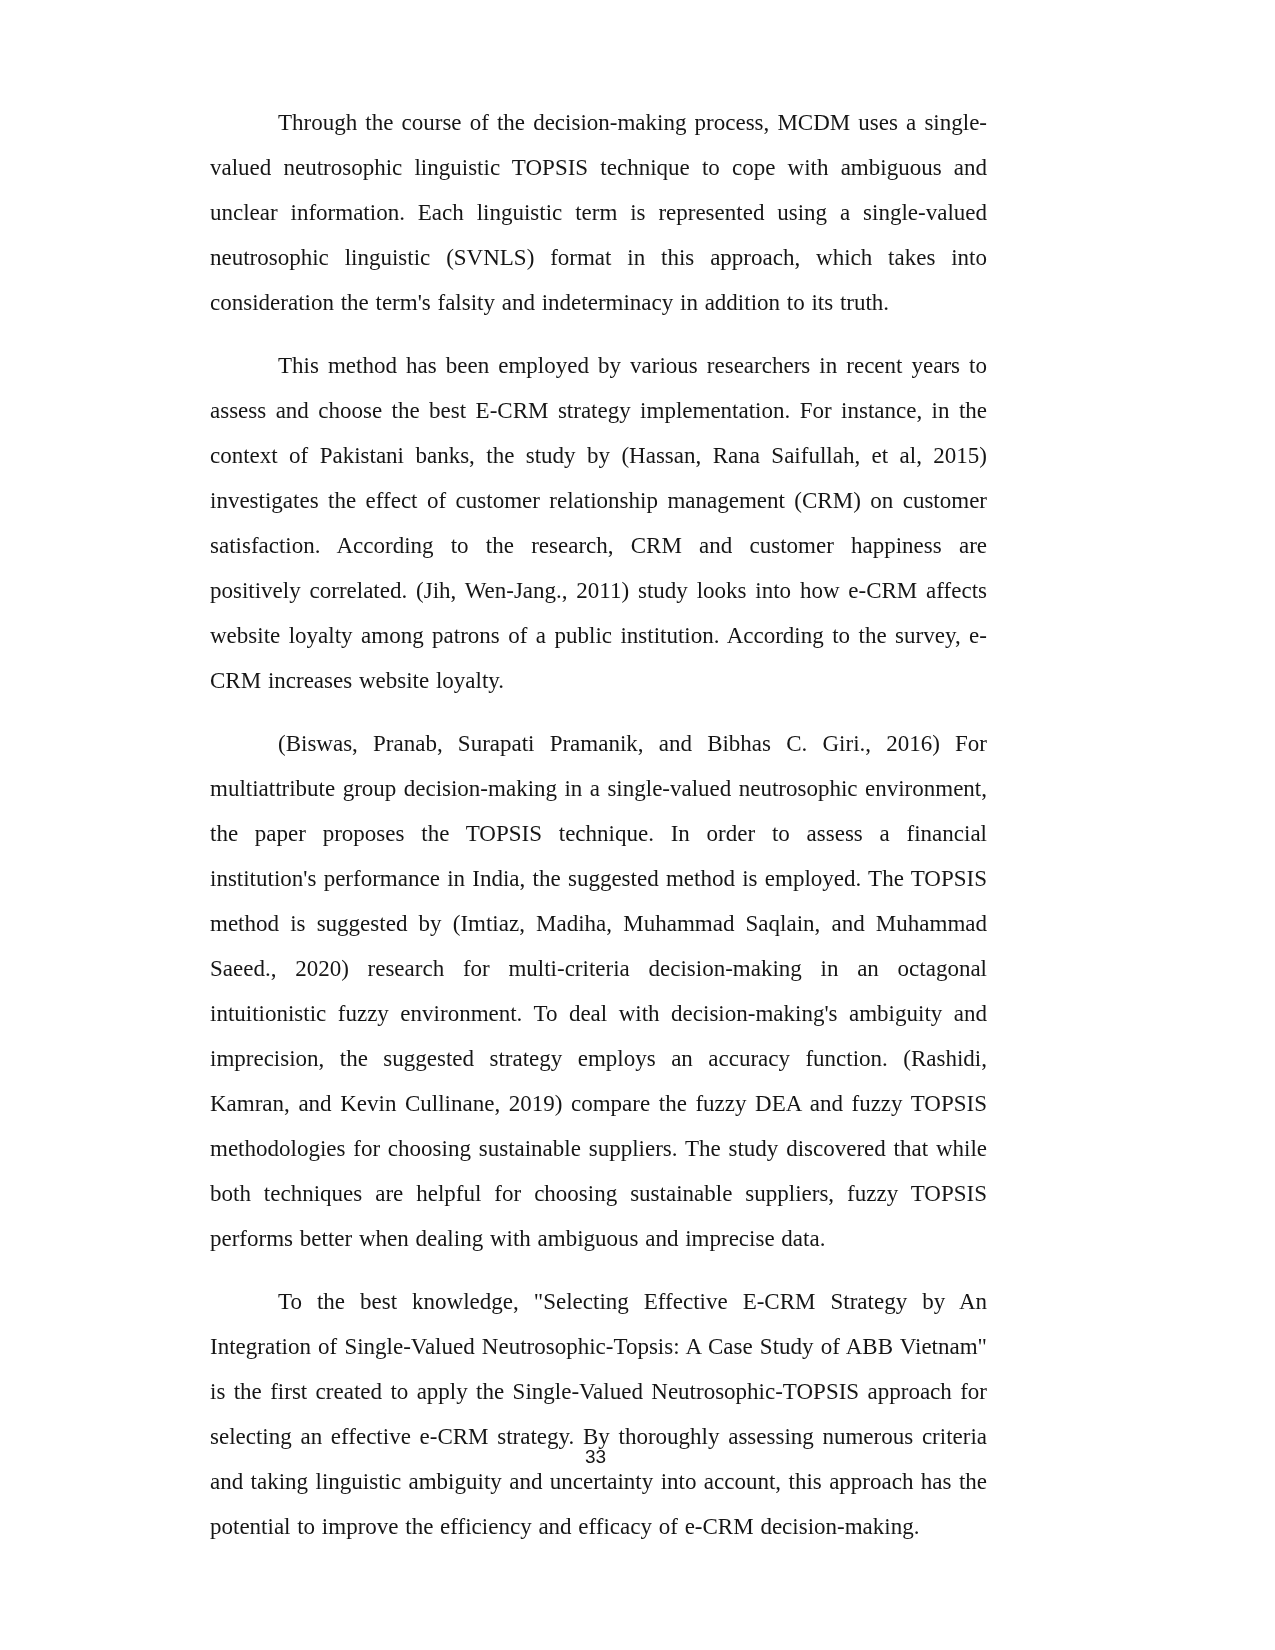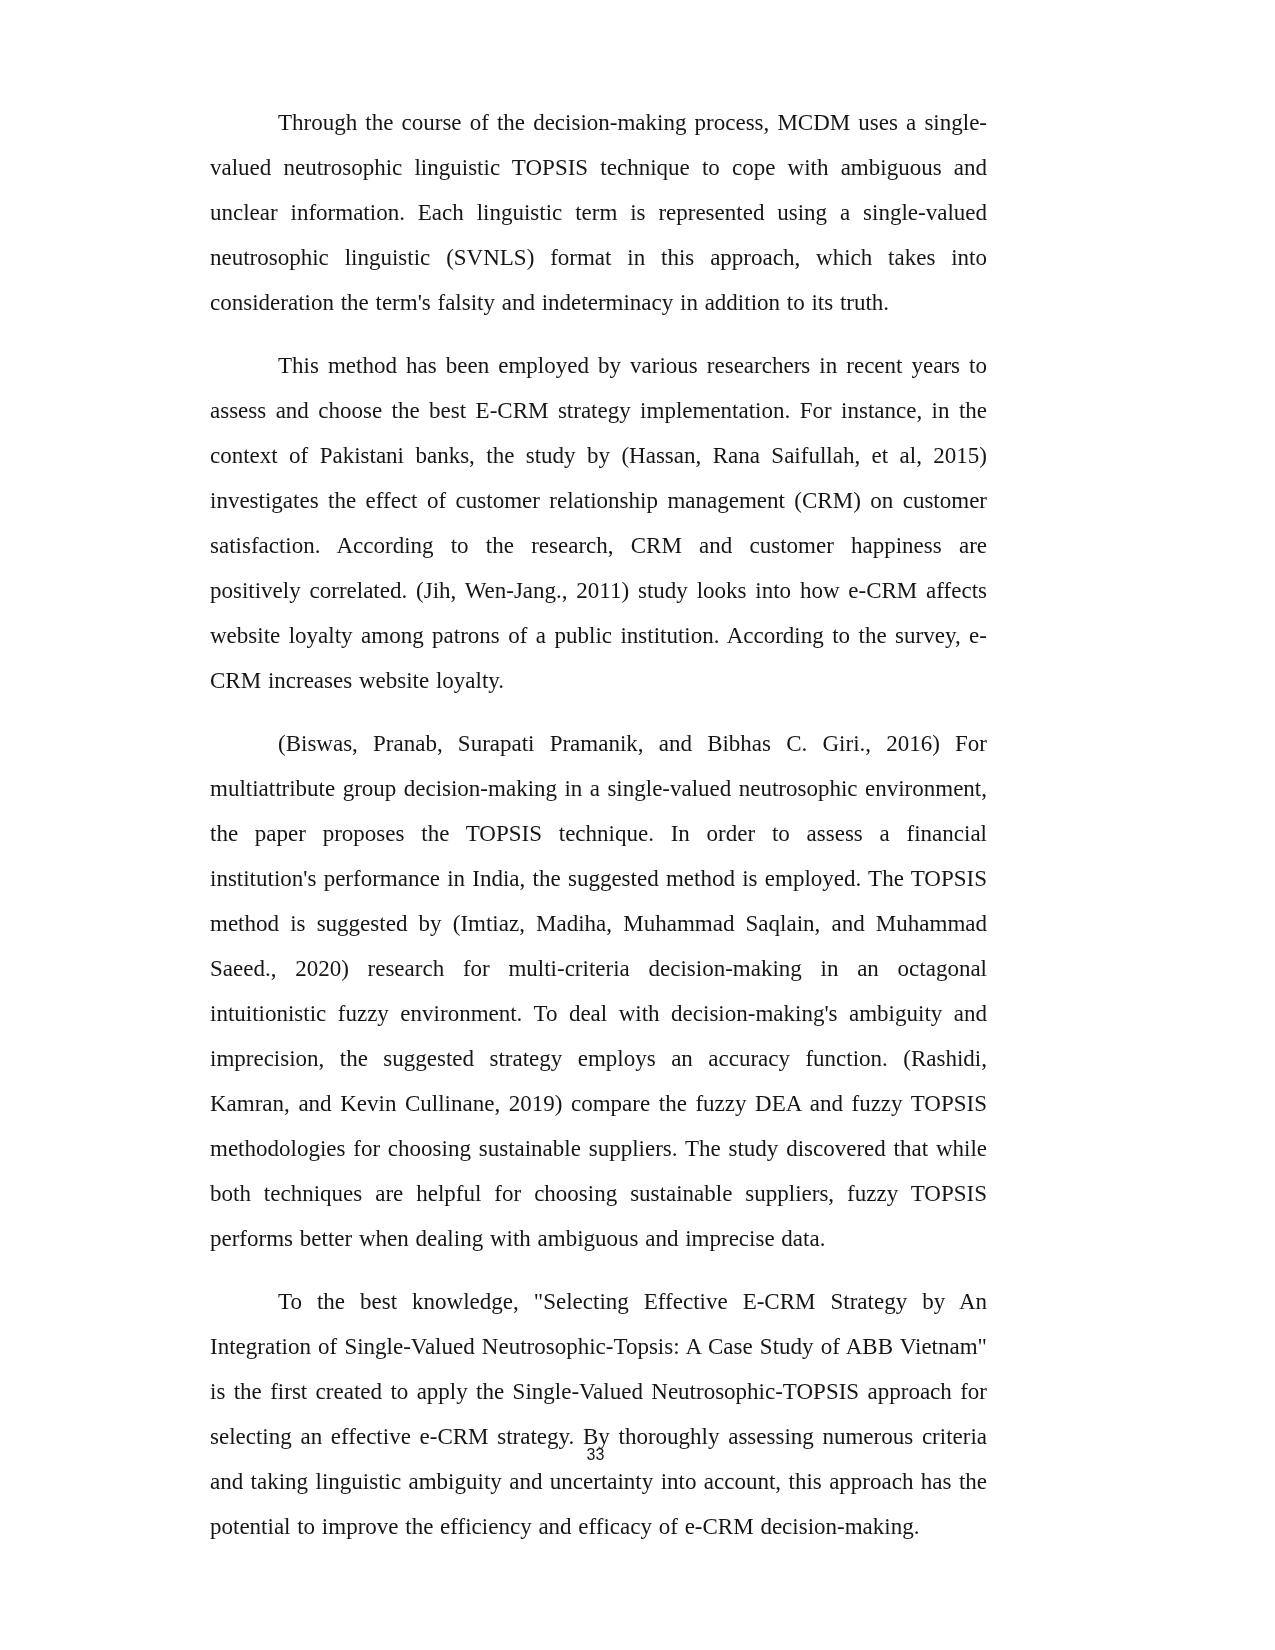--- a/index.html
+++ b/index.html
@@ -26,21 +26,21 @@
     text-indent: 68px;
     word-spacing: 1px;
   }
   .page-number {
     position: absolute;
     top: 1446px;
     left: 8px;
     right: 0;
     text-align: center;
     font-family: "Liberation Sans", sans-serif;
-    font-size: 16px;
+    font-size: 19px;
     color: #161616;
   }
 </style>
 </head>
 <body>
 
 <div class="page">
   <div class="body-text">
     <p>Through the course of the decision-making process, MCDM uses a single-valued neutrosophic linguistic TOPSIS technique to cope with ambiguous and unclear information. Each linguistic term is represented using a single-valued neutrosophic linguistic (SVNLS) format in this approach, which takes into consideration the term's falsity and indeterminacy in addition to its truth.</p>
     <p>This method has been employed by various researchers in recent years to assess and choose the best E-CRM strategy implementation. For instance, in the context of Pakistani banks, the study by (Hassan, Rana Saifullah, et al, 2015) investigates the effect of customer relationship management (CRM) on customer satisfaction. According to the research, CRM and customer happiness are positively correlated. (Jih, Wen-Jang., 2011) study looks into how e-CRM affects website loyalty among patrons of a public institution. According to the survey, e-CRM increases website loyalty.</p>

